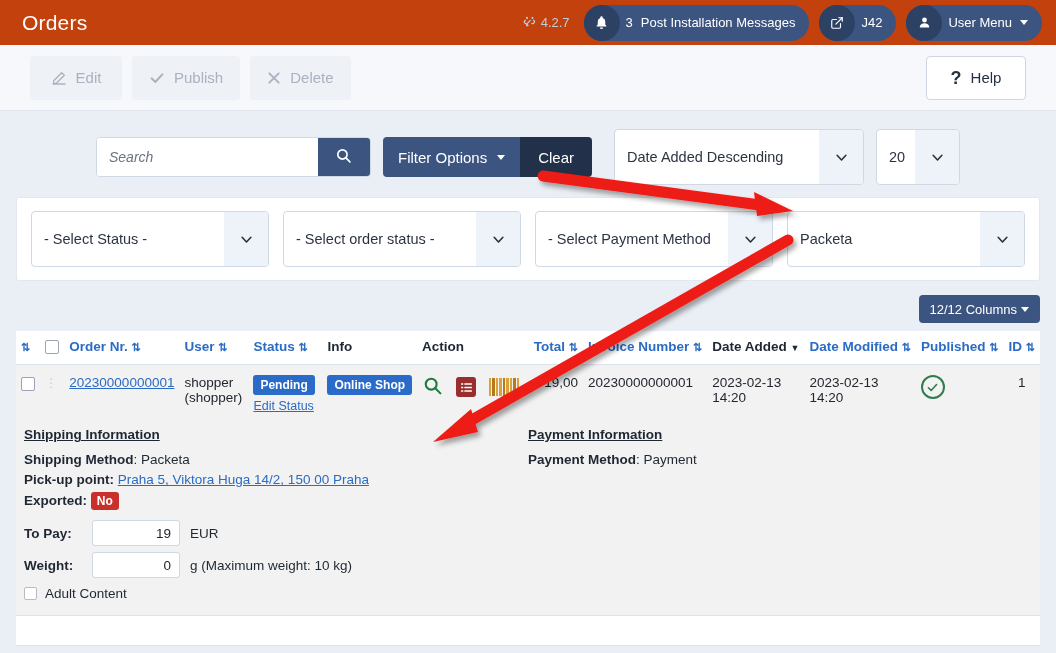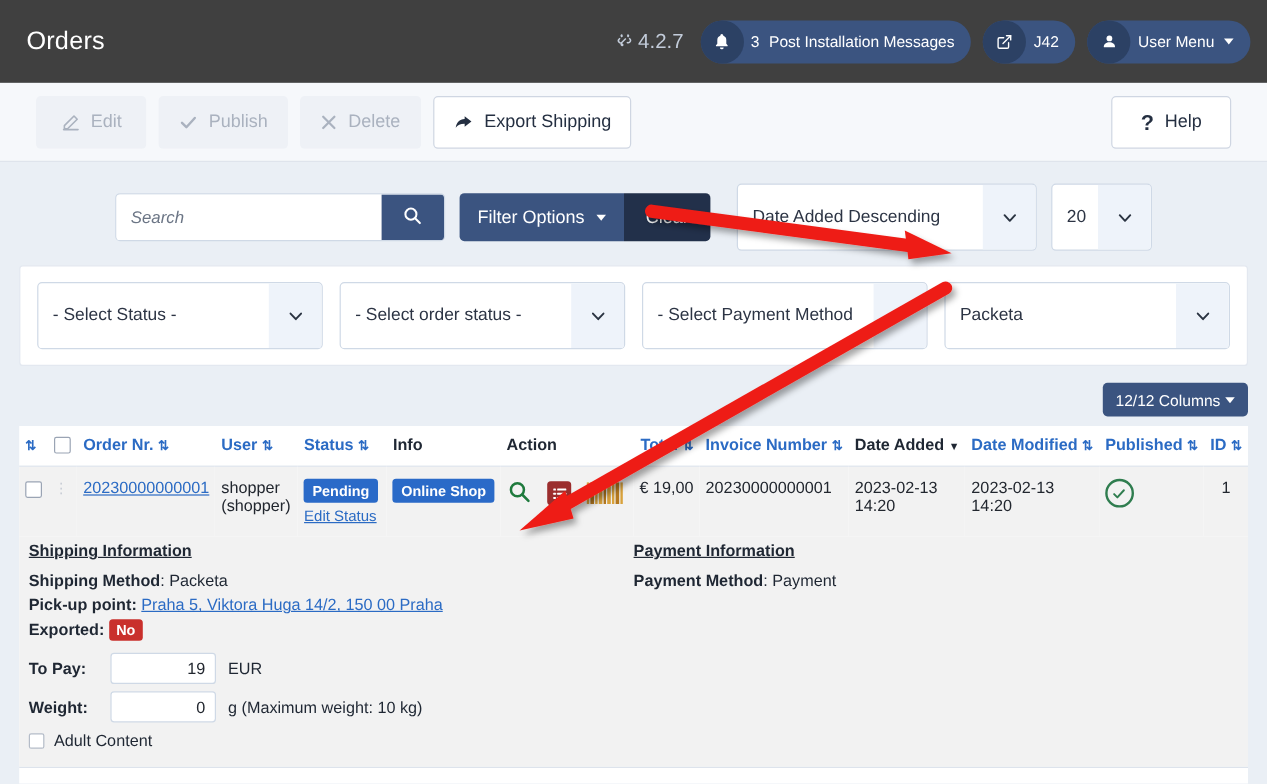--- a/index.html
+++ b/index.html
@@ -6,41 +6,41 @@
   html, body {
     margin: 0; padding: 0;
     width: 1056px; height: 653px;
     font-family: "Liberation Sans", sans-serif;
     background: #eaeff5;
     overflow: hidden;
   }
 
   
   .topbar {
-    height: 69px;
-    background: #404040;
+    height: 45px;
+    background: #c2410c;
     display: flex;
     align-items: center;
     padding: 0 14px 0 22px;
     position: relative;
   }
   .topbar-title {
     color: #ffffff;
     font-size: 21px;
     letter-spacing: .2px;
   }
   .topbar-right {
     margin-left: auto;
     display: flex;
     align-items: center;
     gap: 10px;
   }
   .ver {
     display: flex; align-items: center; gap: 5px;
-    color: #c3ccda; font-size: 17px; margin-right: 4px;
+    color: #c3ccda; font-size: 13px; margin-right: 4px;
   }
   .pill {
     background: #3b5480;
     border-radius: 20px;
     height: 36px;
     display: flex;
     align-items: center;
     color: #fff;
     font-size: 13px;
     padding-right: 14px;
@@ -445,28 +445,20 @@
 
     <div class="tbtn">
       <span class="ic">
         <svg width="14" height="14" viewBox="0 0 24 24" fill="none" stroke="#aab2bf" stroke-width="3.2" stroke-linecap="round">
             <path d="M4 4 20 20M20 4 4 20"></path>
           </svg>
       </span>
       <span>Delete</span>
     </div>
 
-    <div class="tbtn active">
-      <span class="ic">
-        <svg width="17" height="17" viewBox="0 0 24 24" fill="#242f41">
-          <path d="M13 5.5v3.2C6.8 9 3.4 12.6 2.5 19c2.2-3.1 5.2-4.6 10.5-4.6v3.3l8-6.1-8-6.1z"></path>
-        </svg>
-      </span>
-      <span>Export Shipping</span>
-    </div>
 
     <div class="tbtn active help">
       <span class="ic">?</span>
       <span>Help</span>
     </div>
   </div>
 
   <div class="content">
 
     <div class="searchrow">

